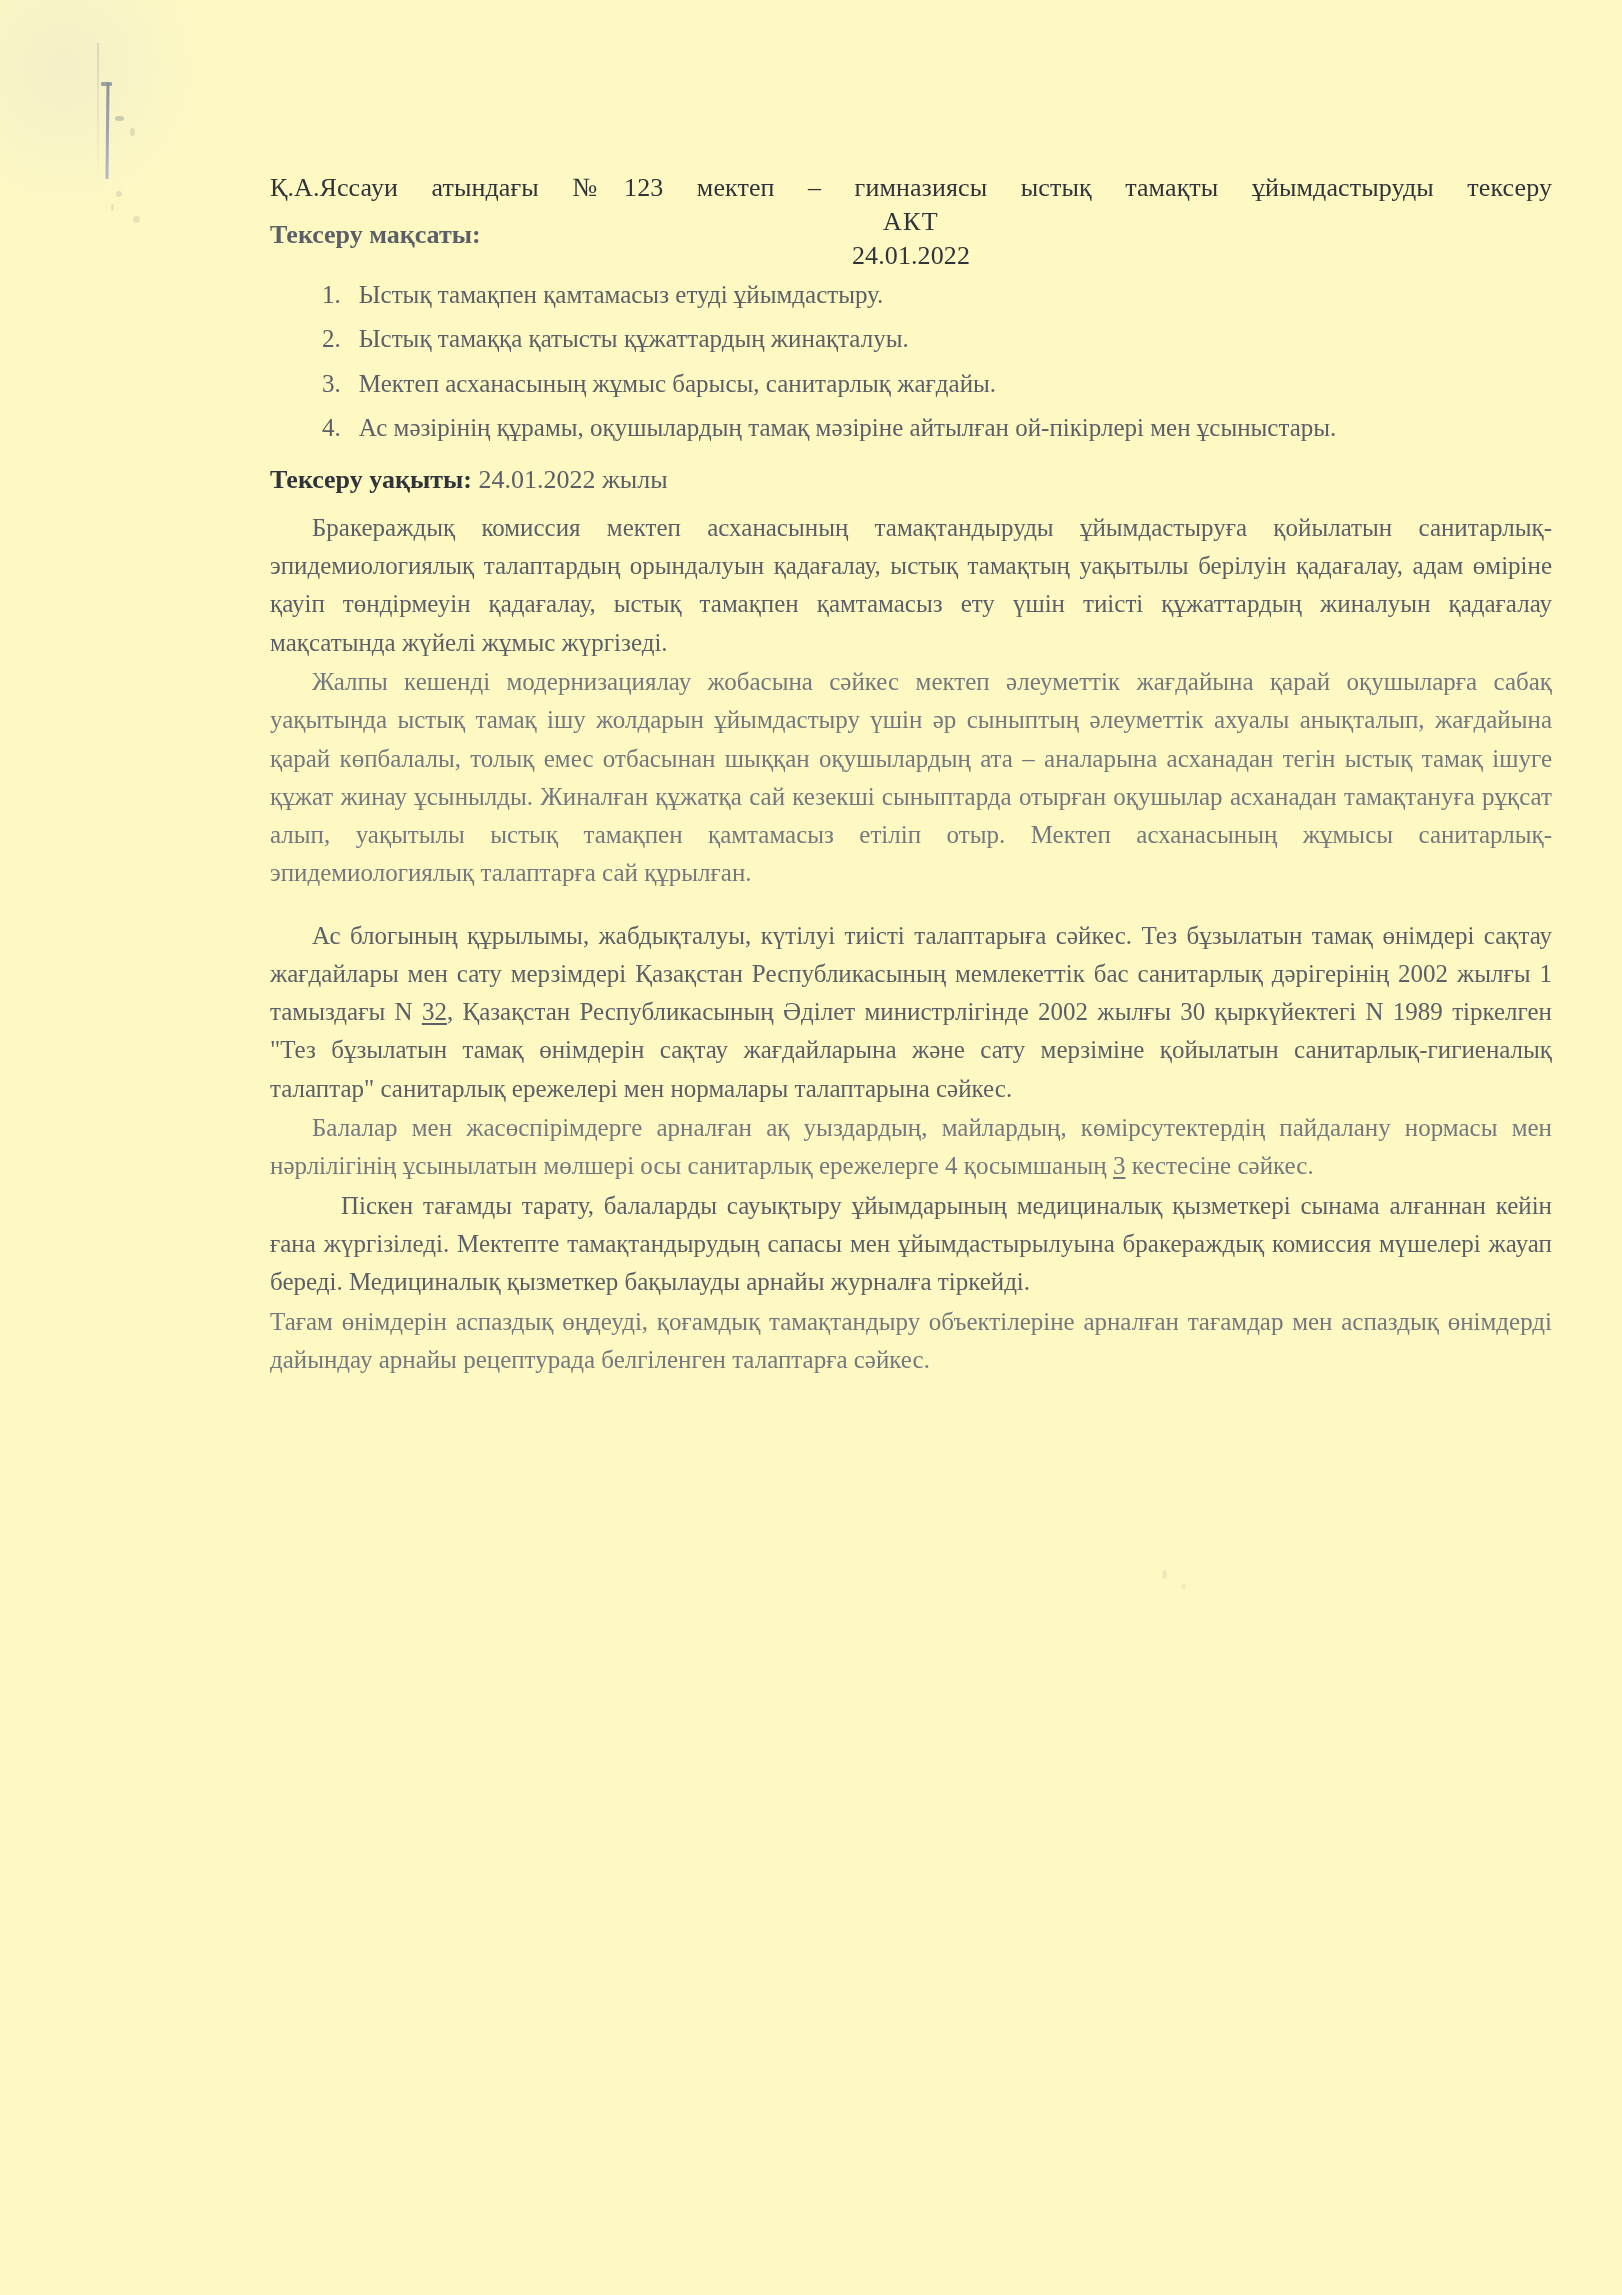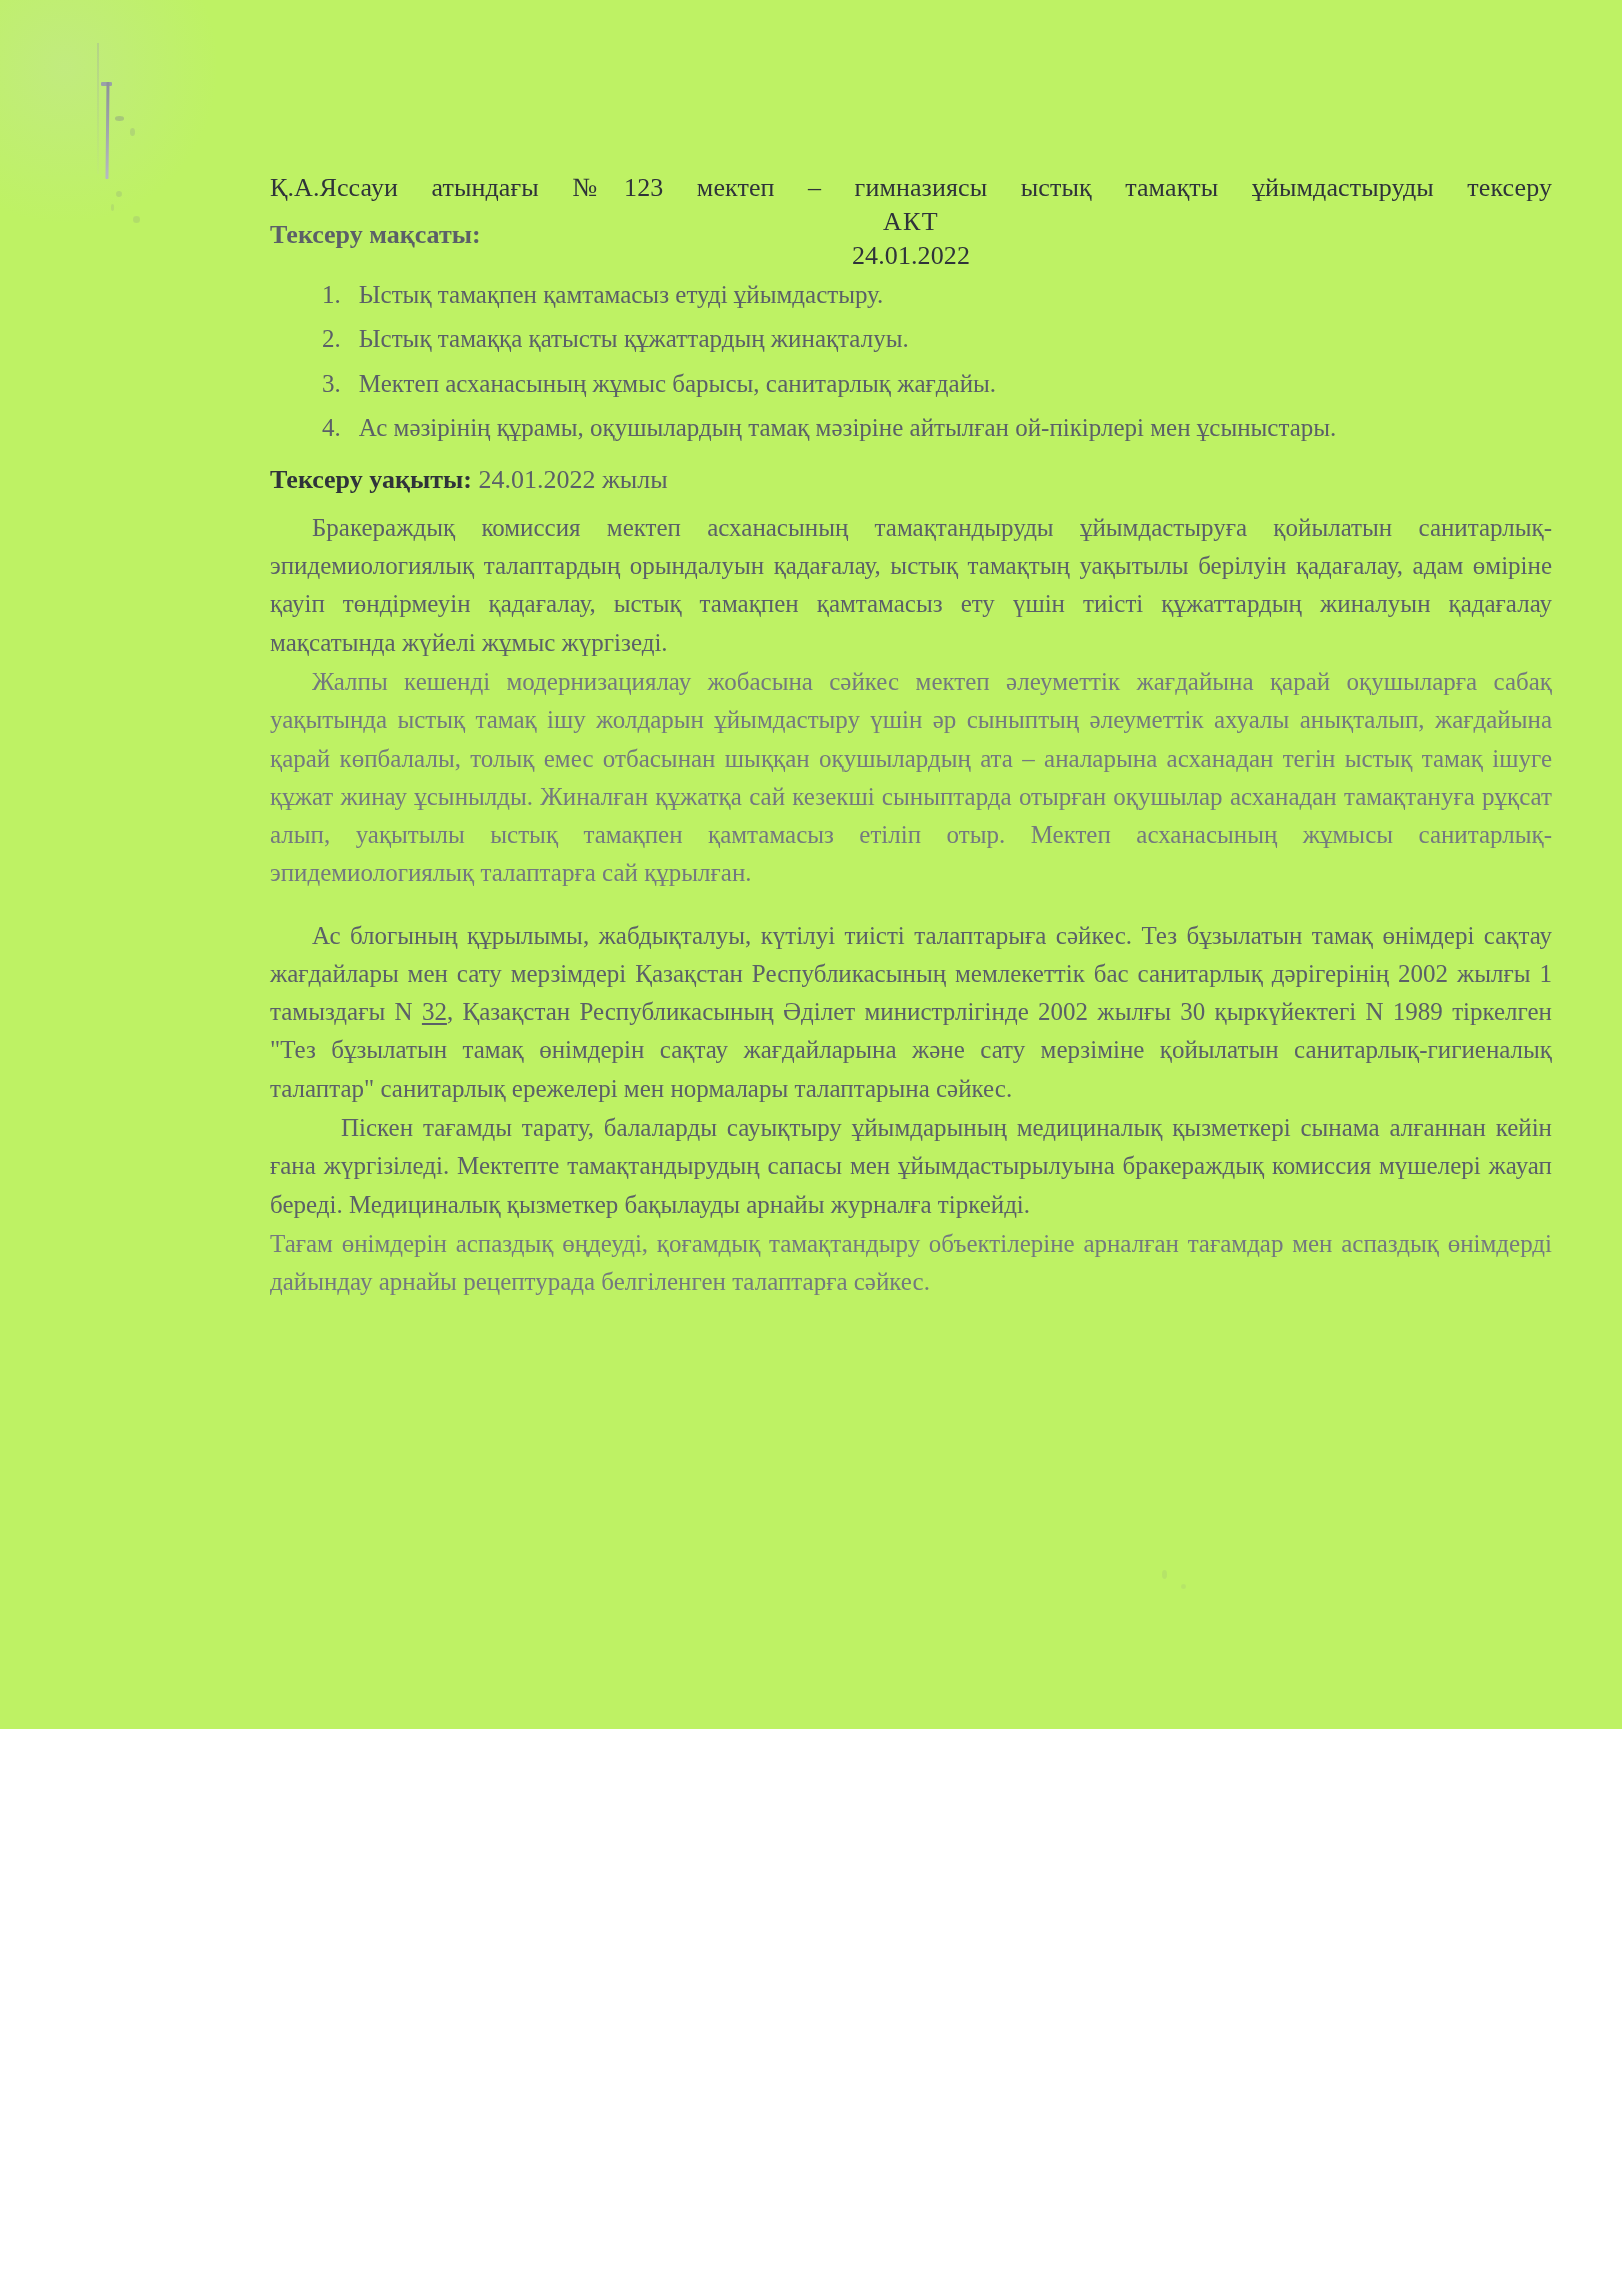--- a/index.html
+++ b/index.html
@@ -5,22 +5,22 @@
 <style>
   html, body {
     margin: 0;
     padding: 0;
     background: #ffffff;
   }
 
   .page {
     position: relative;
     width: 1622px;
-    height: 1729px;
-    background: #bef264;
+    height: 2295px;
+    background: #fef9c3;
     font-family: "Liberation Serif", "DejaVu Serif", serif;
     color: #3b3f47;
     overflow: hidden;
   }
 
   
   .scan-artifacts {
     position: absolute;
     inset: 0;
     pointer-events: none;
@@ -193,20 +193,23 @@
     </p>
 
     <p class="body-par first faded">Бракераждық комиссия мектеп асханасының тамақтандыруды ұйымдастыруға қойылатын санитарлық-эпидемиологиялық талаптардың орындалуын қадағалау, ыстық тамақтың уақытылы берілуін қадағалау, адам өміріне қауіп төндірмеуін қадағалау, ыстық тамақпен қамтамасыз ету үшін тиісті құжаттардың жиналуын қадағалау мақсатында жүйелі жұмыс жүргізеді.</p>
 
     <p class="body-par faded-lt">Жалпы кешенді модернизациялау жобасына сәйкес мектеп әлеуметтік жағдайына қарай оқушыларға сабақ уақытында ыстық тамақ ішу жолдарын ұйымдастыру үшін әр сыныптың әлеуметтік ахуалы анықталып, жағдайына қарай көпбалалы, толық емес отбасынан шыққан оқушылардың ата – аналарына асханадан тегін ыстық тамақ ішуге құжат жинау ұсынылды. Жиналған құжатқа сай  кезекші сыныптарда отырған оқушылар асханадан тамақтануға рұқсат алып, уақытылы ыстық тамақпен қамтамасыз етіліп отыр. Мектеп асханасының жұмысы санитарлық-эпидемиологиялық талаптарға сай құрылған.</p>
 
     <p class="body-par gap-before faded">
       <span>Ас блогының құрылымы, жабдықталуы, күтілуі тиісті талаптарыға сәйкес. Тез бұзылатын тамақ өнімдері сақтау жағдайлары мен сату мерзімдері Қазақстан Республикасының мемлекеттік бас санитарлық дәрігерінің 2002 жылғы 1 тамыздағы N </span><u class="ref">32</u><span>, Қазақстан Республикасының Әділет министрлігінде 2002 жылғы 30 қыркүйектегі N 1989 тіркелген "Тез бұзылатын тамақ өнімдерін сақтау жағдайларына және сату мерзіміне қойылатын санитарлық-гигиеналық талаптар" санитарлық ережелері мен нормалары талаптарына сәйкес.</span>
     </p>
 
+    <p class="body-par faded-lt">
+      <span>Балалар мен жасөспірімдерге арналған ақ уыздардың, майлардың, көмірсутектердің пайдалану нормасы мен нәрлілігінің ұсынылатын мөлшері осы санитарлық ережелерге 4 қосымшаның </span><u class="ref">3</u><span> кестесіне сәйкес.</span>
+    </p>
 
 
     <p class="body-par wide-indent faded">Піскен тағамды тарату, балаларды сауықтыру ұйымдарының медициналық қызметкері сынама алғаннан кейін ғана жүргізіледі. Мектепте тамақтандырудың сапасы мен ұйымдастырылуына бракераждық комиссия мүшелері жауап береді. Медициналық қызметкер бақылауды арнайы журналға тіркейді.</p>
 
     <p class="body-par no-indent faded-lt">Тағам өнімдерін аспаздық өңдеуді, қоғамдық тамақтандыру объектілеріне арналған тағамдар мен аспаздық өнімдерді дайындау арнайы рецептурада белгіленген талаптарға сәйкес.</p>
 
   </div>
 </div>
 
 

